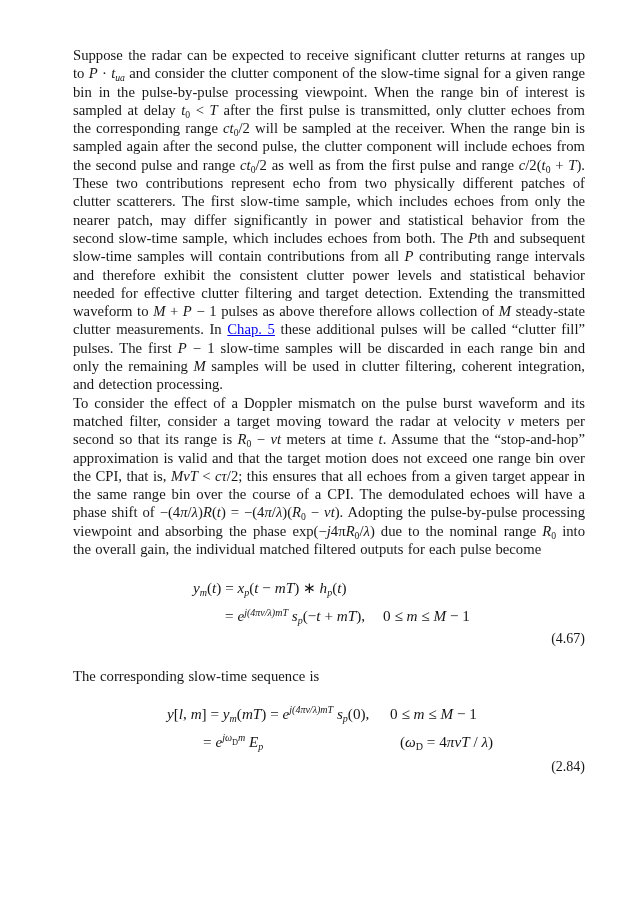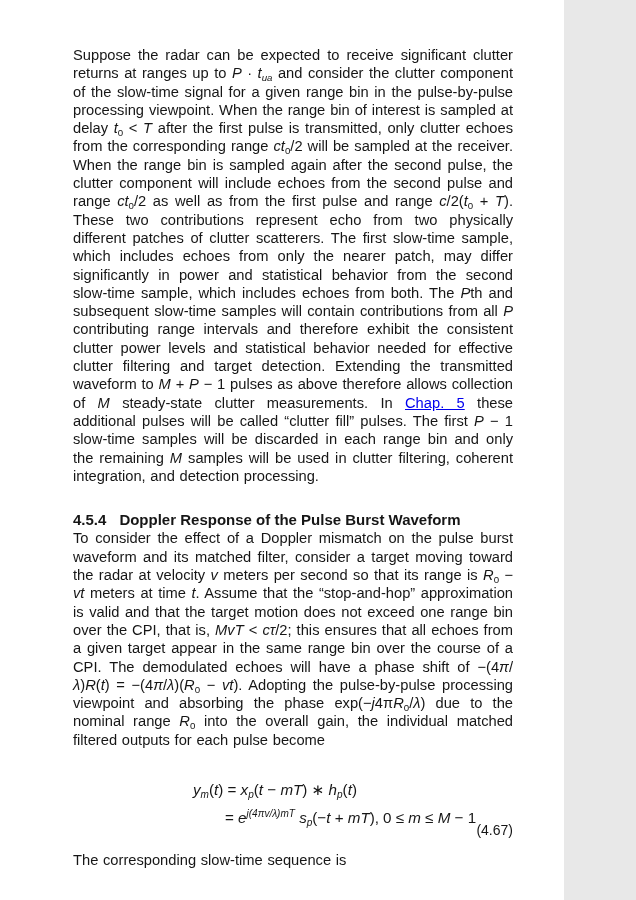--- a/index.html
+++ b/index.html
@@ -1,68 +1,65 @@
 <!DOCTYPE html>
 <html style="--link-color: #0000ee;"><head>
 <meta charset="utf-8">
 <style>
   html,body{margin:0;padding:0;background:#e8e8e8;}
   .page{
     position:relative;
-    width:564px;height:900px;
+    width:636px;height:900px;
     background:#ffffff;
     box-sizing:border-box;
     padding:46px 51px 0 73px;
-    font-family:Liberation Sans, sans-serif;
+    font-family:Liberation Serif, serif;
     color:#161616;
     overflow:hidden;
   }
   .body-text{
     margin:0;
     font-size:14.7px;
     line-height:18.3px;
     text-align:justify;
     word-spacing:0.04em;
   }
   .section-heading{
     margin:26px 0 0 0;
     font-size:15px;
     line-height:18.3px;
     font-weight:bold;
   }
   .heading-title{margin-left:13px;}
   .equation{margin-top:16px;}
   .equation.second{margin-top:14px;}
   .eq-line{position:relative;height:28px;font-size:15.2px;}
-  .eq-main,.eq-cond{position:absolute;top:16px;white-space:nowrap;}
+  .eq-main,.eq-cond{position:absolute;top:5px;white-space:nowrap;}
   .eq-number{
     text-align:right;
     font-size:14px;
     line-height:18px;
     margin-top:0;
   }
   .equation.second .eq-number{margin-top:2px;}
-  .connector{margin-top:12px;}
+  .connector{margin-top:19px;}
   
   .it{font-style:italic;}
   .sub{font-size:66%;vertical-align:-0.3em;line-height:0;}
   .sup{font-size:66%;vertical-align:0.55em;line-height:0;margin-top:16px;}
   .ss{font-size:55%;vertical-align:0.3em;line-height:0;}
   .lnk{color:var(--link-color,#0000ee);text-decoration:underline;cursor:pointer;}
 </style>
 </head>
 <body>
 
 <div class="page" style="background: rgb(255, 255, 255); color: rgb(22, 22, 22);">
 
   <p class="body-text"><span>Suppose the radar can be expected to receive significant clutter returns at ranges up to </span><span class="it">P</span><span> · </span><span class="it">t</span><span class="it sub">ua</span><span> and consider the clutter component of the slow-time signal for a given range bin in the pulse-by-pulse processing viewpoint. When the range bin of interest is sampled at delay </span><span class="it">t</span><span class="sub">0</span><span> &lt; </span><span class="it">T</span><span> after the first pulse is transmitted, only clutter echoes from the corresponding range </span><span class="it">ct</span><span class="sub">0</span><span>/2 will be sampled at the receiver. When the range bin is sampled again after the second pulse, the clutter component will include echoes from the second pulse and range </span><span class="it">ct</span><span class="sub">0</span><span>/2 as well as from the first pulse and range </span><span class="it">c</span><span>/2(</span><span class="it">t</span><span class="sub">0</span><span> + </span><span class="it">T</span><span>). These two contributions represent echo from two physically different patches of clutter scatterers. The first slow-time sample, which includes echoes from only the nearer patch, may differ significantly in power and statistical behavior from the second slow-time sample, which includes echoes from both. The </span><span class="it">P</span><span>th and subsequent slow-time samples will contain contributions from all </span><span class="it">P</span><span> contributing range intervals and therefore exhibit the consistent clutter power levels and statistical behavior needed for effective clutter filtering and target detection. Extending the transmitted waveform to </span><span class="it">M</span><span> + </span><span class="it">P</span><span> − 1 pulses as above therefore allows collection of </span><span class="it">M</span><span> steady-state clutter measurements. In </span><span class="lnk">Chap. 5</span><span> these additional pulses will be called “clutter fill” pulses. The first </span><span class="it">P</span><span> − 1 slow-time samples will be discarded in each range bin and only the remaining </span><span class="it">M</span><span> samples will be used in clutter filtering, coherent integration, and detection processing.</span></p>
 
-  <h2 class="section-heading">
-    <span>4.5.4</span><span class="heading-title">Doppler Response of the Pulse Burst Waveform</span>
-  </h2>
 
   <p class="body-text"><span>To consider the effect of a Doppler mismatch on the pulse burst waveform and its matched filter, consider a target moving toward the radar at velocity </span><span class="it">v</span><span> meters per second so that its range is </span><span class="it">R</span><span class="sub">0</span><span> − </span><span class="it">vt</span><span> meters at time </span><span class="it">t</span><span>. Assume that the “stop-and-hop” approximation is valid and that the target motion does not exceed one range bin over the CPI, that is, </span><span class="it">MvT</span><span> &lt; </span><span class="it">cτ</span><span>/2; this ensures that all echoes from a given target appear in the same range bin over the course of a CPI. The demodulated echoes will have a phase shift of −(4</span><span class="it">π</span><span>/</span><span class="it">λ</span><span>)</span><span class="it">R</span><span>(</span><span class="it">t</span><span>) = −(4</span><span class="it">π</span><span>/</span><span class="it">λ</span><span>)(</span><span class="it">R</span><span class="sub">0</span><span> − </span><span class="it">vt</span><span>). Adopting the pulse-by-pulse processing viewpoint and absorbing the phase exp(−</span><span class="it">j</span><span>4π</span><span class="it">R</span><span class="sub">0</span><span>/</span><span class="it">λ</span><span>) due to the nominal range </span><span class="it">R</span><span class="sub">0</span><span> into the overall gain, the individual matched filtered outputs for each pulse become</span></p>
 
   <div class="equation">
     <div class="eq-line">
       <span class="eq-main" style="left:120px"><span class="it">y</span><span class="it sub">m</span><span>(</span><span class="it">t</span><span>) = </span><span class="it">x</span><span class="it sub">p</span><span>(</span><span class="it">t</span><span> − </span><span class="it">mT</span><span>) ∗ </span><span class="it">h</span><span class="it sub">p</span><span>(</span><span class="it">t</span><span>)</span></span>
     </div>
     <div class="eq-line">
       <span class="eq-main" style="left:152px"><span>= </span><span class="it">e</span><span class="it sup">j(4πv/λ)mT</span><span> </span><span class="it">s</span><span class="it sub">p</span><span>(−</span><span class="it">t</span><span> + </span><span class="it">mT</span><span>),</span></span>
       <span class="eq-cond" style="left:310px"><span>0 ≤ </span><span class="it">m</span><span> ≤ </span><span class="it">M</span><span> − 1</span></span>

